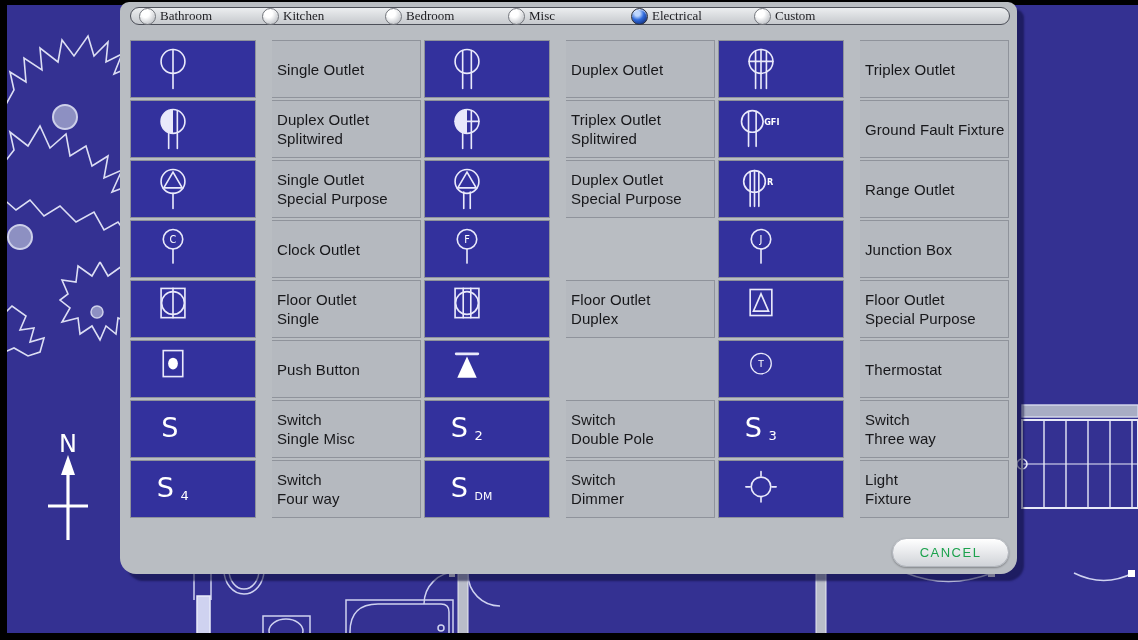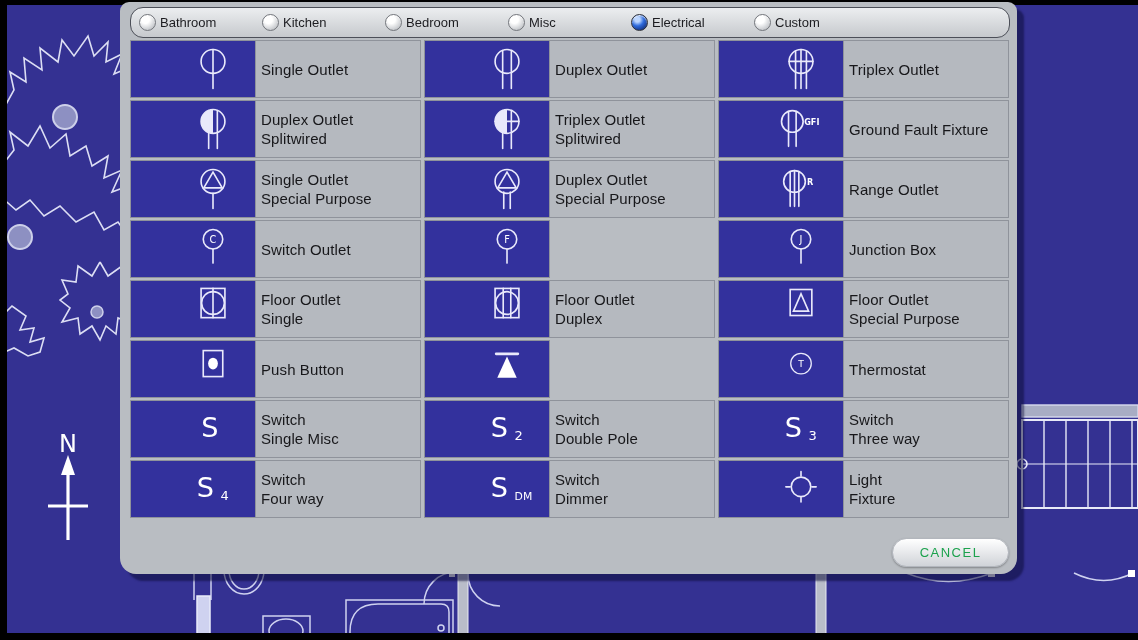--- a/index.html
+++ b/index.html
@@ -13,51 +13,51 @@
   .blueprint svg{position:absolute;left:-7px;top:-5px;}
   
   .dialog{
     position:absolute;left:120px;top:2px;width:897px;height:572px;
     background:var(--dialog-gray,#b9bdc2);
     border-radius:9px 9px 16px 16px;
     box-shadow:7px 7px 2px rgba(12,12,58,.55);
     z-index:3;
   }
   .category-bar{
-    position:absolute;left:10px;top:5px;width:880px;height:31px;
+    position:absolute;left:10px;top:5px;width:880px;height:18px;
     border:1px solid #4c4f58;border-radius:13px;
     background:linear-gradient(#eceef0,#c6c9cd);
-    display:flex;align-items:center;padding-left:8px;box-sizing:border-box;
+    display:flex;align-items:center;padding-left:8px;box-sizing:border-box;font-family:Liberation Serif, serif;
   }
   .radio-item{display:flex;align-items:center;width:123px;cursor:default;}
   .radio-dot{
     width:15px;height:15px;border-radius:50%;flex:0 0 15px;
     border:1px solid #73767c;
     background:radial-gradient(circle at 36% 30%,#ffffff 0 28%,#d8dadd 60%,#a9acb1 100%);
     box-shadow:inset 0 1px 1px rgba(255,255,255,.8);
   }
   .radio-dot.selected{
     border:1px solid #2c2f38;
     background:radial-gradient(circle at 36% 30%,#bcd6ff 0 18%,#2f6bdd 45%,#0a1d5e 95%);
   }
   .radio-label{margin-left:4px;font-size:13px;color:#1c1c20;}
   .symbol-grid{position:absolute;left:10px;top:38px;width:880px;}
   .grid-row{display:flex;margin-bottom:2px;}
   .sym-cell{display:flex;width:291px;margin-right:3px;height:58px;}
   .sym-cell:last-child{margin-right:0;}
   .sym-tile{
     flex:0 0 126px;background:var(--tile-blue,#33319d);
     border:1px solid #8f939b;box-sizing:border-box;
-    display:flex;align-items:center;justify-content:flex-end;
+    display:flex;align-items:center;justify-content:flex-start;
   }
   .sym-label{
     flex:1;background:#b5b9bf;border:1px solid #8f939b;border-left:none;
     box-sizing:border-box;display:flex;flex-direction:column;justify-content:center;
     padding-left:5px;font-size:15px;line-height:19px;color:#17171a;
-    letter-spacing:.1px;white-space:nowrap;overflow:hidden;
+    letter-spacing:.1px;white-space:nowrap;overflow:hidden;margin-left:16px;
   }
   .sym-tile svg{width:84px;height:52px;}
   .cancel-btn{
     position:absolute;right:8px;bottom:7px;width:117px;height:29px;
     border-radius:15px;border:1px solid #b2b6bd;
     background:linear-gradient(#ffffff,#d0d3d8);
     color:var(--accent-green,#1ca24d);font-size:13px;letter-spacing:1.5px;
     font-family:"Liberation Sans",sans-serif;
     box-shadow:0 1px 2px rgba(0,0,0,.3);cursor:pointer;
   }
@@ -298,21 +298,21 @@
       <div class="grid-row">
         <div class="sym-cell">
           <div class="sym-tile">
             <svg viewBox="0 0 60 48" fill="none" stroke="#e9e9fb" stroke-width="1.5" stroke-linecap="round">
               <circle cx="30" cy="15" r="9"></circle>
               <text x="30" y="18.5" font-size="9" fill="#fff" stroke="none" text-anchor="middle" font-family="DejaVu Sans, sans-serif">C</text>
               <line x1="30" y1="24" x2="30" y2="37"></line>
             </svg>
           </div>
           <div class="sym-label">
-            <span>Switch Outlet</span>
+            <span>Clock Outlet</span>
           </div>
         </div>
         <div class="sym-cell">
           <div class="sym-tile">
             <svg viewBox="0 0 60 48" fill="none" stroke="#e9e9fb" stroke-width="1.5" stroke-linecap="round">
               <circle cx="30" cy="15" r="9"></circle>
               <text x="30" y="18.5" font-size="9" fill="#fff" stroke="none" text-anchor="middle" font-family="DejaVu Sans, sans-serif">F</text>
               <line x1="30" y1="24" x2="30" y2="37"></line>
             </svg>
           </div>

